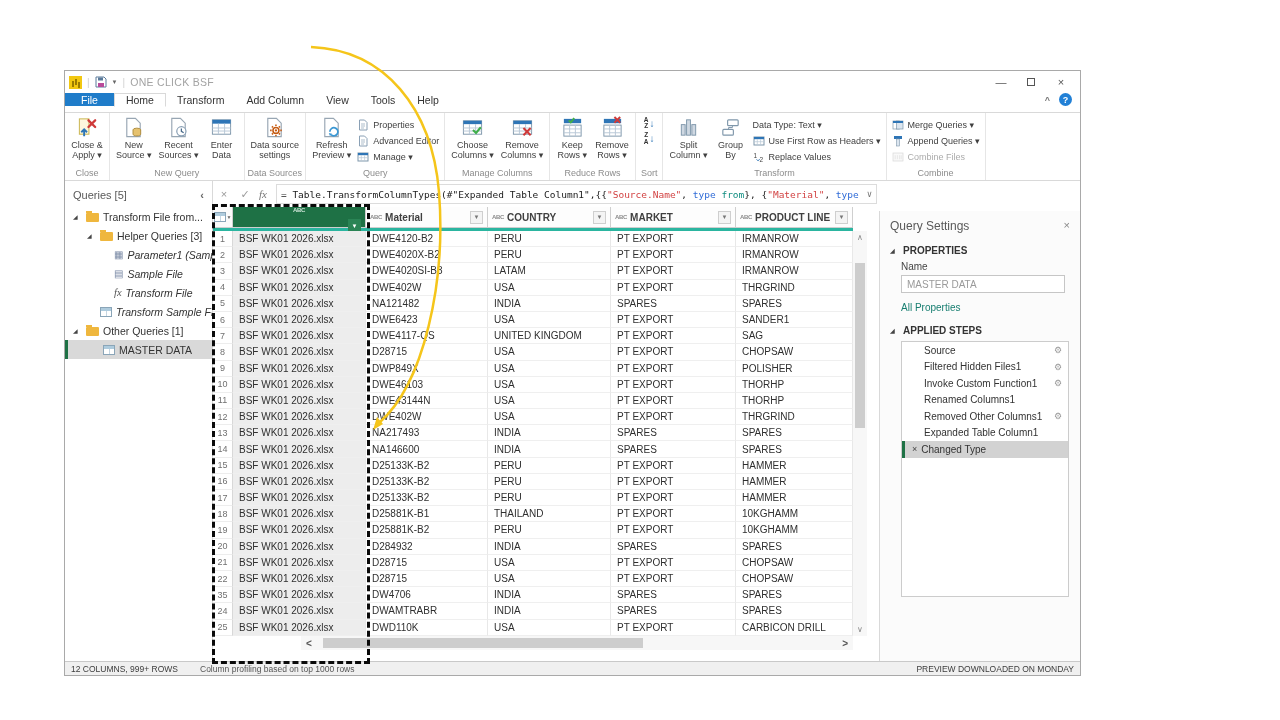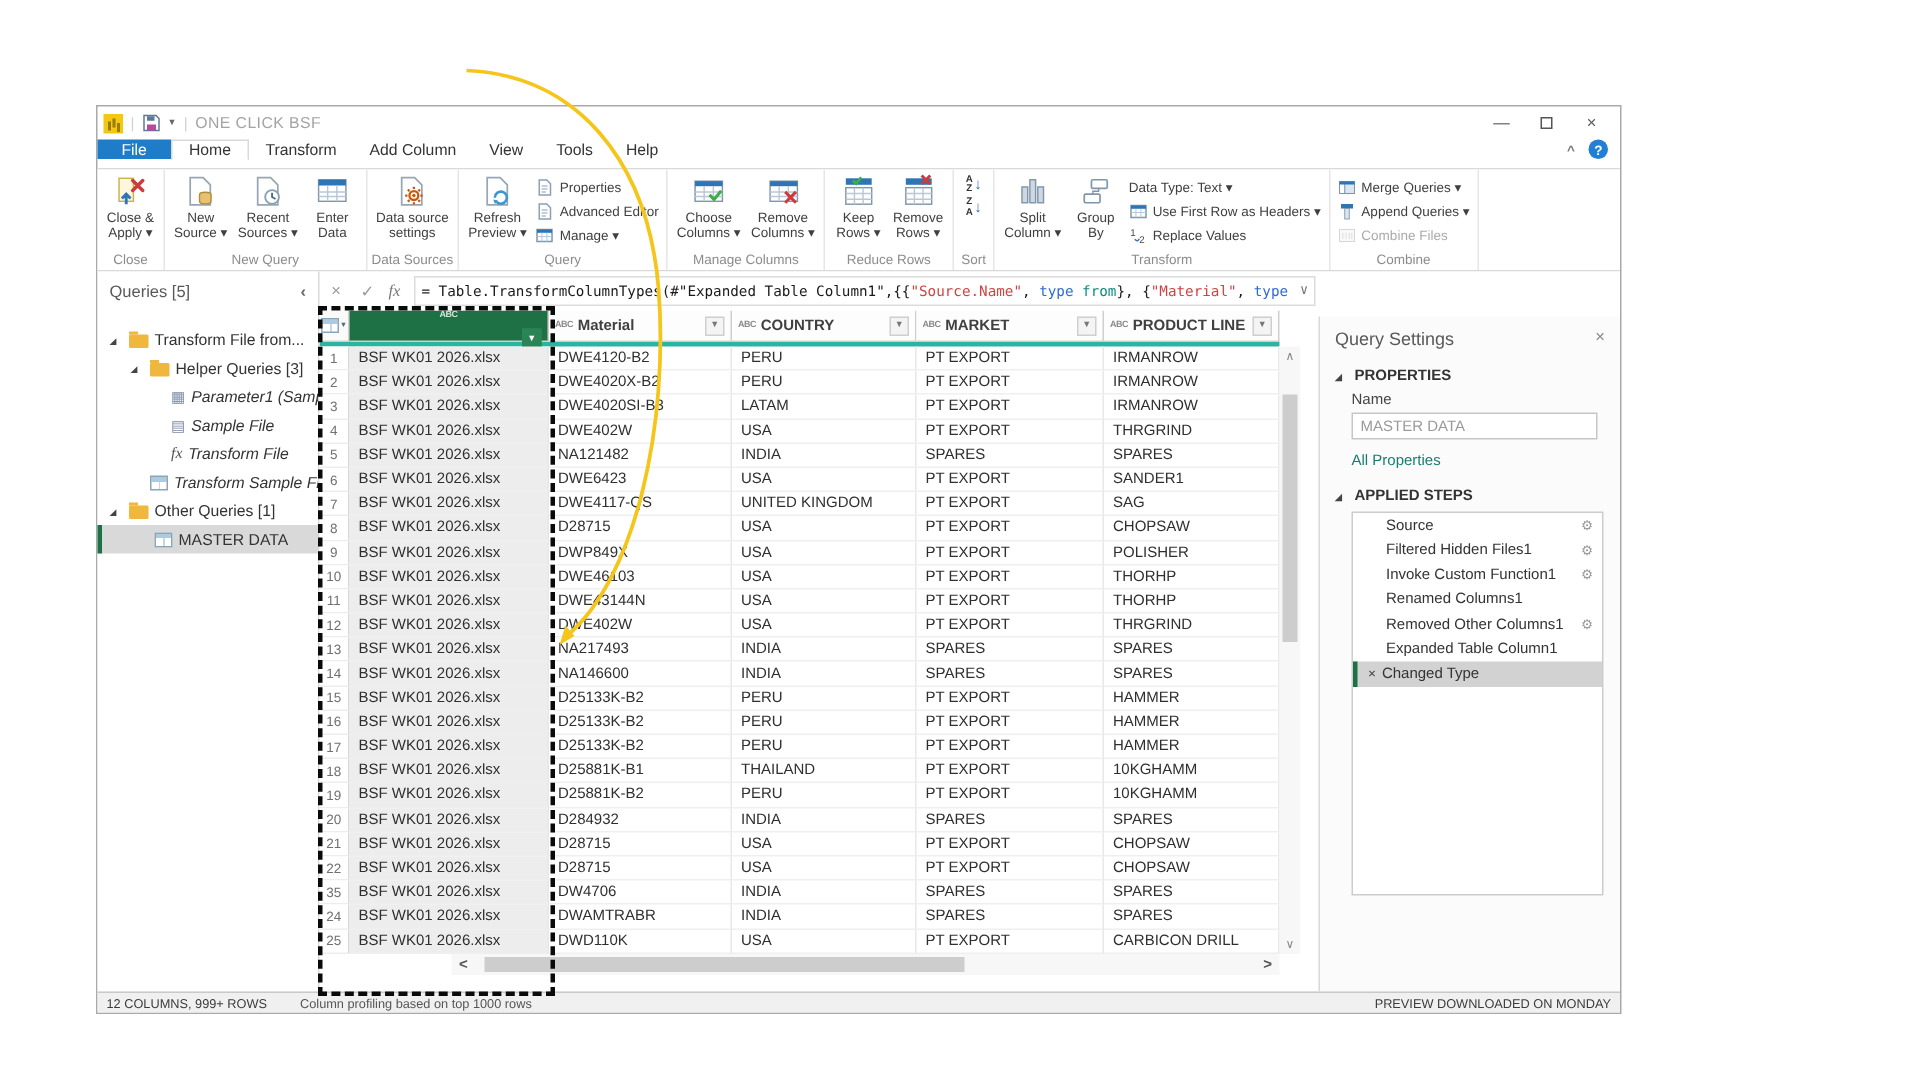--- a/index.html
+++ b/index.html
@@ -57,21 +57,21 @@
   .sortcol { display: flex; flex-direction: column; gap: 3px; padding: 3px 5px 0; }
   .sortrow { display: flex; align-items: center; gap: 1px; }
   .sletters { font-size: 6.5px; font-weight: 700; line-height: .95; color: #333; text-align: center; }
   .sarrow { color: #2e75b6; font-size: 10px; font-weight: 700; }
 
   
   .wbody { position: absolute; top: 110px; left: 0; right: 0; bottom: 14px; display: flex; background: #fff; }
 
   
   .qpanel { width: 148px; border-right: 1px solid #d9d9d9; padding-top: 8px; flex: none; }
-  .qhdr { display: flex; align-items: center; font-size: 11px; color: #595959; padding: 0 8px; margin-bottom: 16px; }
+  .qhdr { display: flex; align-items: center; font-size: 11px; color: #595959; padding: 0 8px; margin-bottom: 6px; }
   .qcollapse { margin-left: auto; color: #666; font-weight: 700; font-size: 11px; }
   .titem { display: flex; align-items: center; gap: 4px; height: 19px; font-size: 10.5px; color: #333; white-space: nowrap; overflow: hidden; }
   .titem.ital .tlbl { font-style: italic; }
   .titem.sel { background: #d9d9d9; border-left: 3px solid #1E7145; }
   .exp { width: 9px; font-size: 6px; color: #444; flex: none; }
   .ic-folder { width: 13px; height: 9px; background: #EFB73E; border-radius: 1px; position: relative; flex: none; margin-top: 2px; }
   .ic-folder::before { content: ""; position: absolute; top: -2px; left: 0; width: 6px; height: 2px; background: #EFB73E; }
   .ic-glyph { color: #7a8aa5; font-size: 10px; flex: none; }
   .ic-fx { font-family: "Liberation Serif", serif; font-style: italic; font-size: 10.5px; color: #555; flex: none; }
   .ic-tbl { width: 12px; height: 10px; flex: none; border: 1px solid #8aa5b8; background:

